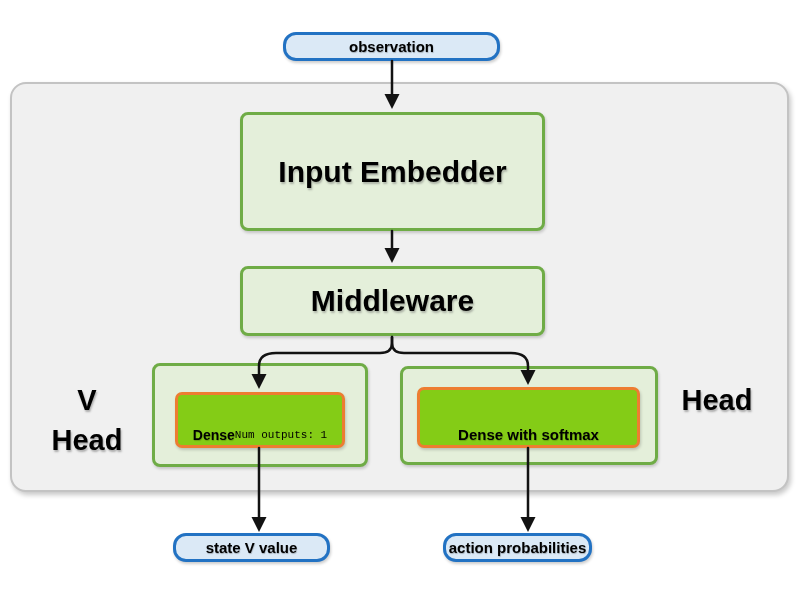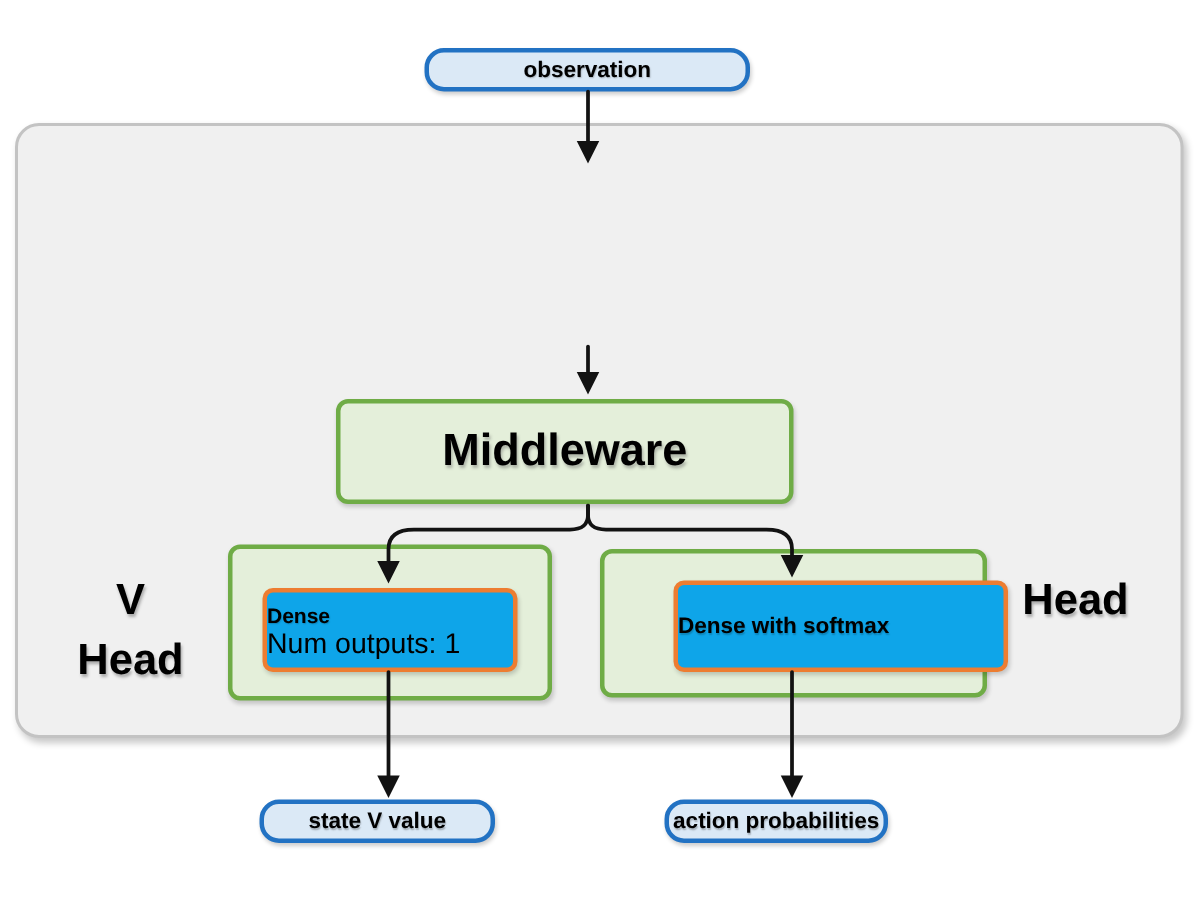--- a/index.html
+++ b/index.html
@@ -48,40 +48,40 @@
     position: absolute;
     background: #e4efda;
     border: 3.5px solid #6fac46;
     border-radius: 8px;
     display: flex; align-items: center; justify-content: center;
     font-weight: bold; color: #000;
     box-shadow: 1px 2px 3px rgba(0,0,0,0.18);
     z-index: 2;
   }
   .gb-input-embedder { left: 240px; top: 112px; width: 305px; height: 119px; font-size: 30px; text-shadow: 1px 2px 2px rgba(90,90,90,0.4); }
-  .gb-middleware     { left: 224px; top: 266px; width: 305px; height: 70px;  font-size: 30px; text-shadow: 1px 2px 2px rgba(90,90,90,0.4); }
+  .gb-middleware     { left: 240px; top: 266px; width: 305px; height: 70px;  font-size: 30px; text-shadow: 1px 2px 2px rgba(90,90,90,0.4); }
   .gb-vhead          { left: 152px; top: 363px; width: 216px; height: 104px; }
   .gb-policyhead     { left: 400px; top: 366px; width: 258px; height: 99px;  }
 
   
   .orange-box {
     position: absolute;
-    background: #0ea5e9;
+    background: #84cc16;
     border: 3px solid #ed7d31;
     border-radius: 7px;
-    display: flex; flex-direction: column;
-    align-items: flex-start; justify-content: center;
+    display: flex; 
+    align-items: flex-end; justify-content: center;
     color: #000;
     box-shadow: 1px 2px 3px rgba(0,0,0,0.18);
     z-index: 4;
   }
   .ob-vdense { left: 175px; top: 392px; width: 170px; height: 56px; }
-  .ob-pdense { left: 417px; top: 387px; width: 223px; height: 61px; margin-left: 32px; }
+  .ob-pdense { left: 417px; top: 387px; width: 223px; height: 61px; }
   .orange-title  { font-weight: bold; font-size: 14px; line-height: 20px; text-shadow: 0.5px 1px 1px rgba(0,0,0,0.2); }
-  .orange-detail { font-weight: normal; font-size: 19px; line-height: 20px; }
+  .orange-detail { font-weight: normal; font-size: 11px; line-height: 20px; font-family: Liberation Mono, monospace; }
   .ob-pdense .orange-title { font-size: 15px; }
 
   
   .head-label {
     position: absolute;
     text-align: center;
     font-weight: bold; font-size: 29px; line-height: 40px;
     color: #000;
     text-shadow: 1px 2px 2px rgba(90,90,90,0.45);
     z-index: 2;
@@ -104,20 +104,23 @@
 <body>
 
 <div class="canvas">
 
   <div class="container-box"></div>
 
   <div class="io-box io-observation">
     <span>observation</span>
   </div>
 
+  <div class="green-box gb-input-embedder">
+    <span>Input Embedder</span>
+  </div>
 
   <div class="green-box gb-middleware">
     <span>Middleware</span>
   </div>
 
   <div class="head-label hl-v">
     <div>V</div>
     <div>Head</div>
   </div>
   <div class="green-box gb-vhead"></div>

